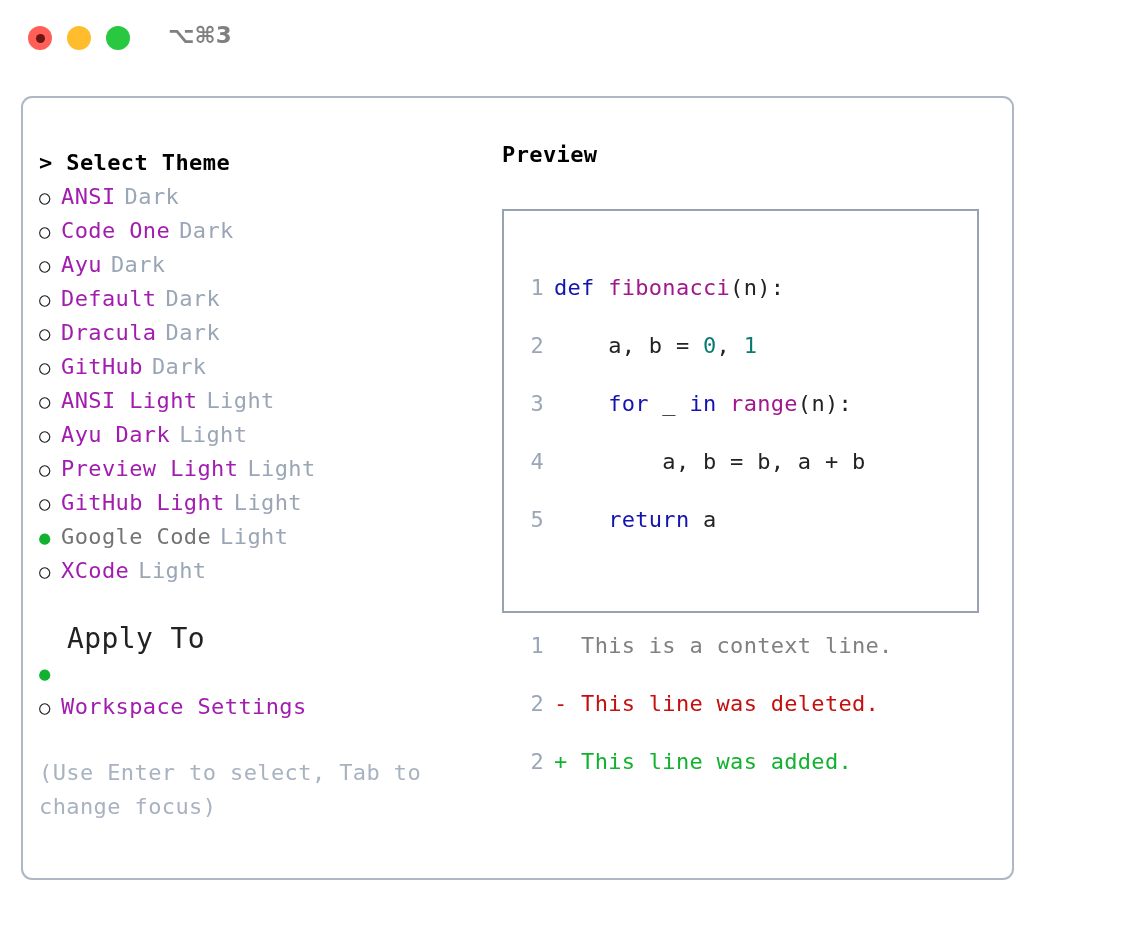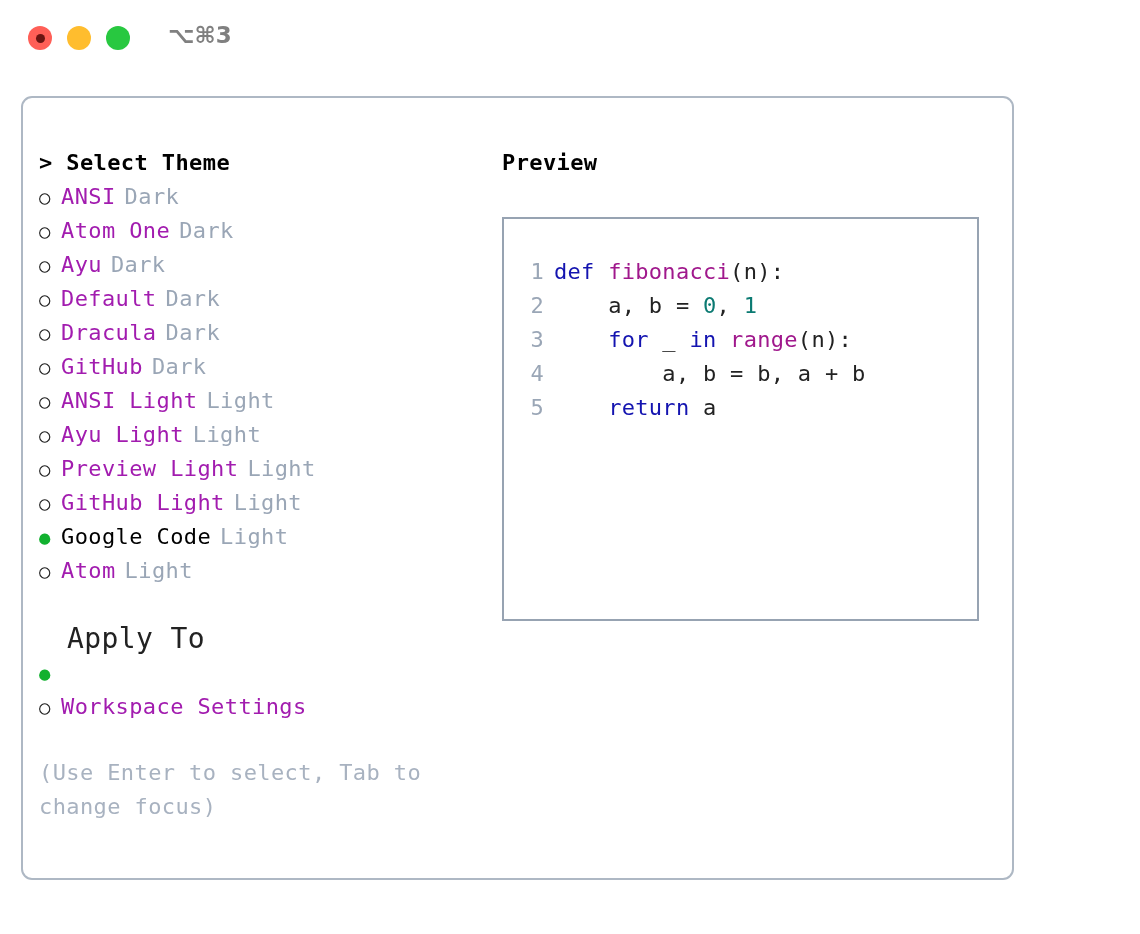--- a/index.html
+++ b/index.html
@@ -119,21 +119,21 @@
   .bullet {
     display: inline-block;
     width: 22px;
     flex: 0 0 22px;
     font-size: 19px;
     color: #222222;
     text-align: left;
   }
   .bullet.sel { color: #12b12f; }
   .opt-label { color: #a21caf; }
-  .opt-row.sel .opt-label { color: #000000; }
+  .opt-row.sel .opt-label { color: #737373; }
   .opt-badge {
     color: #9aa6b6;
     margin-left: 9px;
   }
 
   .spacer-block { height: 34px; }
 
   .section-head {
     font-size: 28px;
     color: #222222;
@@ -150,21 +150,21 @@
     color: #a8b2c0;
     line-height: 34px;
     width: 405px;
     letter-spacing: 0.4px;
   }
 
   
   .right-col {
     position: absolute;
     left: 479px;
-    top: 48px;
+    top: 40px;
     width: 490px;
   }
   .preview-head {
     font-size: 22px;
     font-weight: 700;
     color: #000000;
     line-height: 34px;
     letter-spacing: 0.4px;
   }
   .preview-box {
@@ -175,20 +175,21 @@
     background: #ffffff;
     padding: 36px 0 0 14px;
   }
 
   .code-line {
     font-size: 22px;
     line-height: 34px;
     height: 34px;
     white-space: pre;
     letter-spacing: 0.3px;
+    margin-top: 24px;
   }
   .ln {
     display: inline-block;
     width: 26px;
     text-align: right;
     color: #9aa6b6;
     margin-right: 10px;
   }
   .tok-kw   { color: #1414b0; }
   .tok-fn   { color: #a0188c; }
@@ -216,31 +217,31 @@
 
   <div class="panel">
     <div class="panel-inner">
 
       <div class="left-col">
 
         <div class="list-head">&gt; Select Theme</div>
 
         <div id="theme-list">
             <div class="opt-row"><span class="bullet">○</span><span class="opt-label">ANSI</span><span class="opt-badge">Dark</span></div>
-            <div class="opt-row"><span class="bullet">○</span><span class="opt-label">Atom One</span><span class="opt-badge">Dark</span></div>
+            <div class="opt-row"><span class="bullet">○</span><span class="opt-label">Code One</span><span class="opt-badge">Dark</span></div>
             <div class="opt-row"><span class="bullet">○</span><span class="opt-label">Ayu</span><span class="opt-badge">Dark</span></div>
             <div class="opt-row"><span class="bullet">○</span><span class="opt-label">Default</span><span class="opt-badge">Dark</span></div>
             <div class="opt-row"><span class="bullet">○</span><span class="opt-label">Dracula</span><span class="opt-badge">Dark</span></div>
             <div class="opt-row"><span class="bullet">○</span><span class="opt-label">GitHub</span><span class="opt-badge">Dark</span></div>
             <div class="opt-row"><span class="bullet">○</span><span class="opt-label">ANSI Light</span><span class="opt-badge">Light</span></div>
-            <div class="opt-row"><span class="bullet">○</span><span class="opt-label">Ayu Light</span><span class="opt-badge">Light</span></div>
+            <div class="opt-row"><span class="bullet">○</span><span class="opt-label">Ayu Dark</span><span class="opt-badge">Light</span></div>
             <div class="opt-row"><span class="bullet">○</span><span class="opt-label">Preview Light</span><span class="opt-badge">Light</span></div>
             <div class="opt-row"><span class="bullet">○</span><span class="opt-label">GitHub Light</span><span class="opt-badge">Light</span></div>
             <div class="opt-row sel"><span class="bullet sel">●</span><span class="opt-label">Google Code</span><span class="opt-badge">Light</span></div>
-            <div class="opt-row"><span class="bullet">○</span><span class="opt-label">Atom</span><span class="opt-badge">Light</span></div>
+            <div class="opt-row"><span class="bullet">○</span><span class="opt-label">XCode</span><span class="opt-badge">Light</span></div>
           </div>
 
         <div class="spacer-block"></div>
 
         <div class="section-head">Apply To</div>
 
         <div id="apply-list">
             <div class="opt-row sel"><span class="bullet sel">●</span></div>
             <div class="opt-row"><span class="bullet">○</span><span class="opt-label">Workspace Settings</span></div>
           </div>
@@ -254,18 +255,23 @@
         <div class="preview-box">
           <div id="code-sample">
               <div class="code-line"><span class="ln">1</span><span class="tok-kw">def </span><span class="tok-fn">fibonacci</span><span class="tok-plain">(n):</span></div>
               <div class="code-line"><span class="ln">2</span><span class="tok-plain">    a, b = </span><span class="tok-num">0</span><span class="tok-plain">, </span><span class="tok-num">1</span></div>
               <div class="code-line"><span class="ln">3</span><span class="tok-plain">    </span><span class="tok-kw">for</span><span class="tok-plain"> _ </span><span class="tok-kw">in</span><span class="tok-plain"> </span><span class="tok-fn">range</span><span class="tok-plain">(n):</span></div>
               <div class="code-line"><span class="ln">4</span><span class="tok-plain">        a, b = b, a + b</span></div>
               <div class="code-line"><span class="ln">5</span><span class="tok-plain">    </span><span class="tok-kw">return</span><span class="tok-plain"> a</span></div>
             </div>
           <div class="blank-line"></div>
           <div class="blank-line"></div>
+          <div id="diff-sample">
+              <div class="code-line"><span class="ln">1</span><span class="tok-ctx">  This is a context line.</span></div>
+              <div class="code-line"><span class="ln">2</span><span class="tok-del">- This line was deleted.</span></div>
+              <div class="code-line"><span class="ln">2</span><span class="tok-add">+ This line was added.</span></div>
+            </div>
         </div>
       </div>
 
     </div>
   </div>
 </div>
 
 </body></html>

